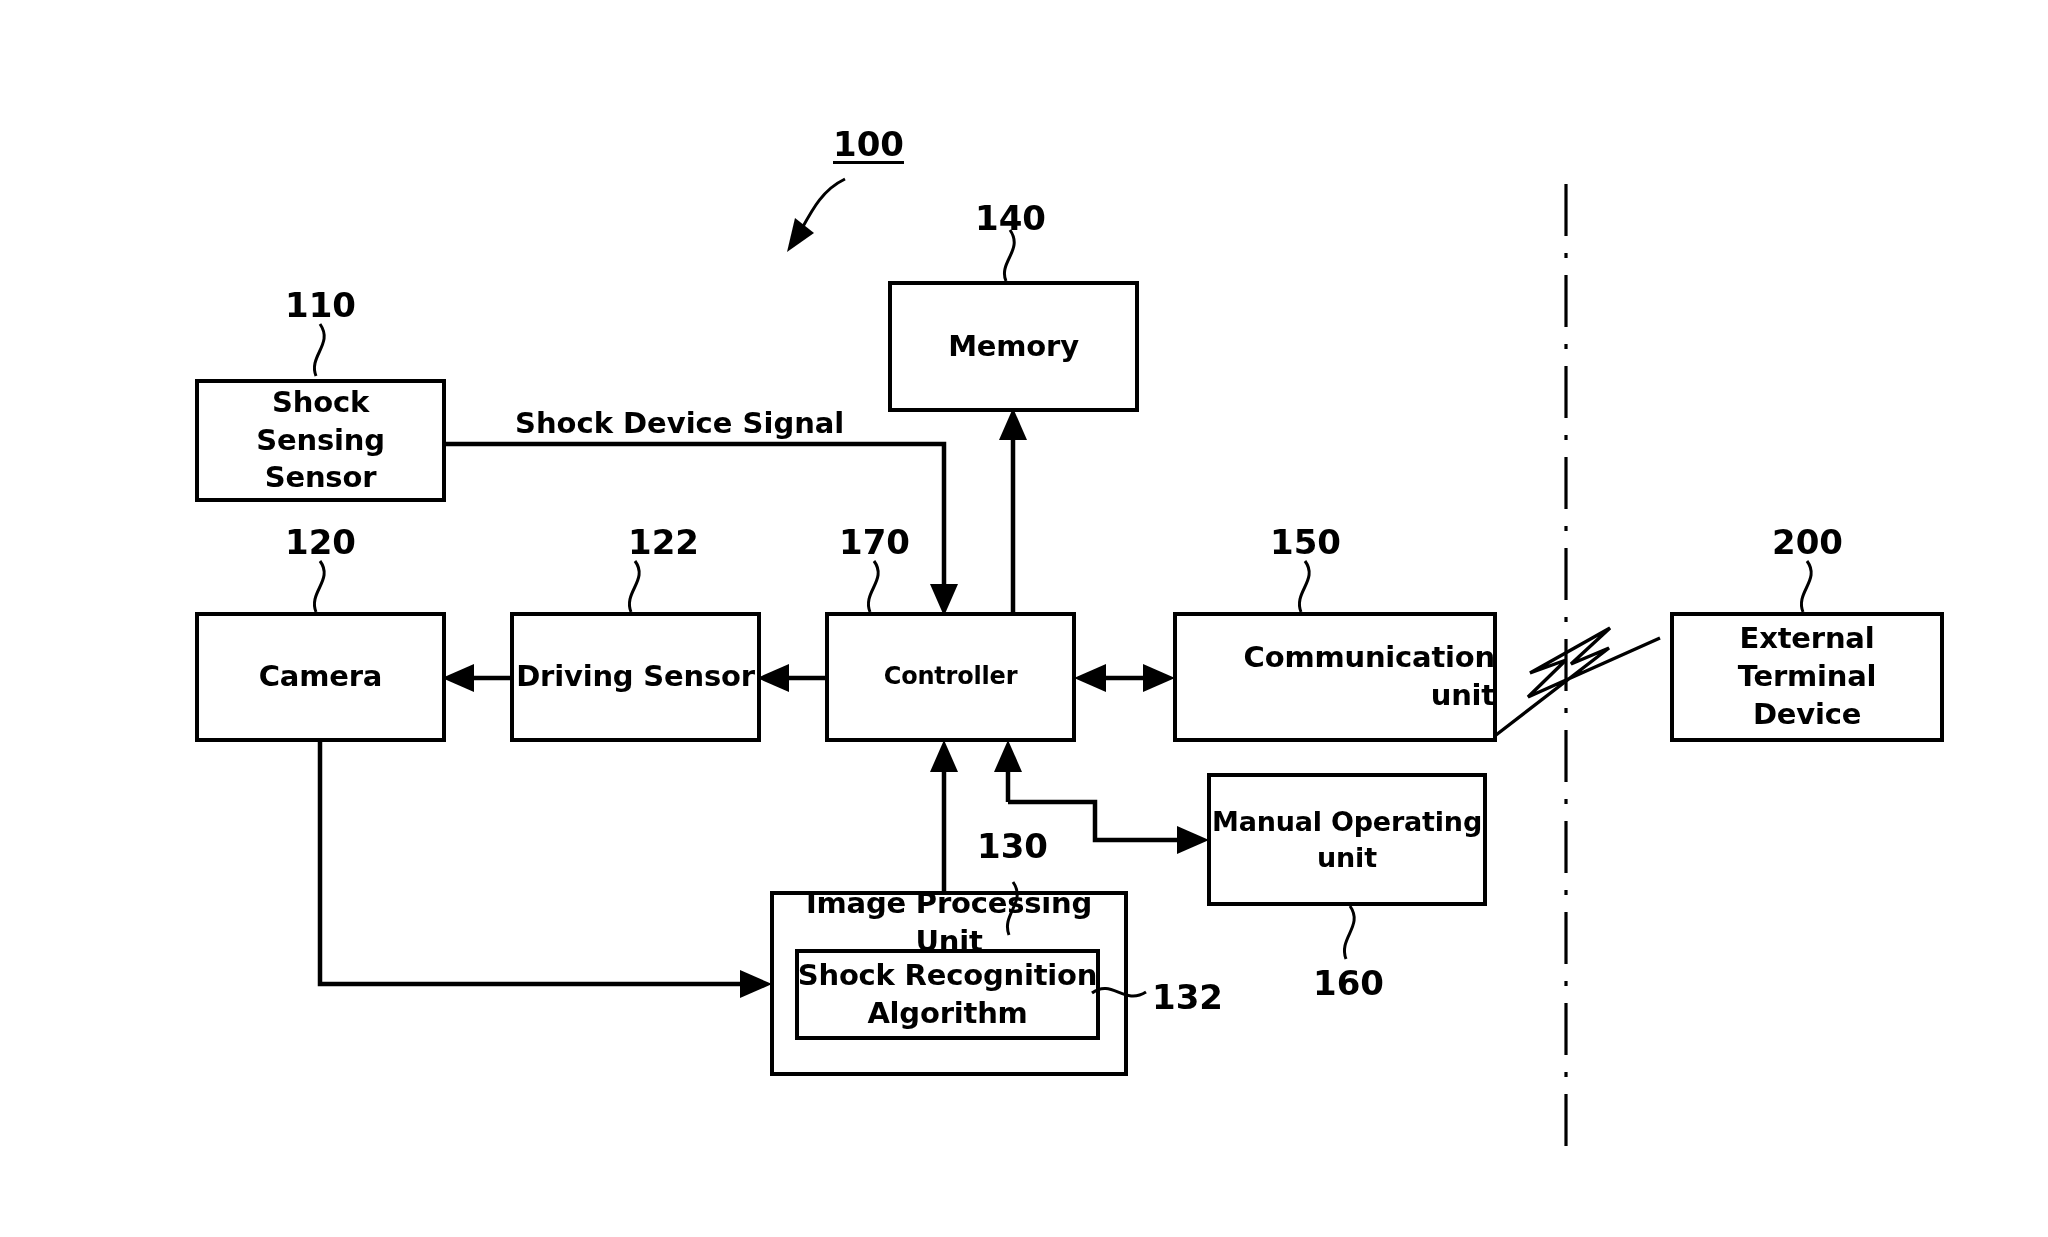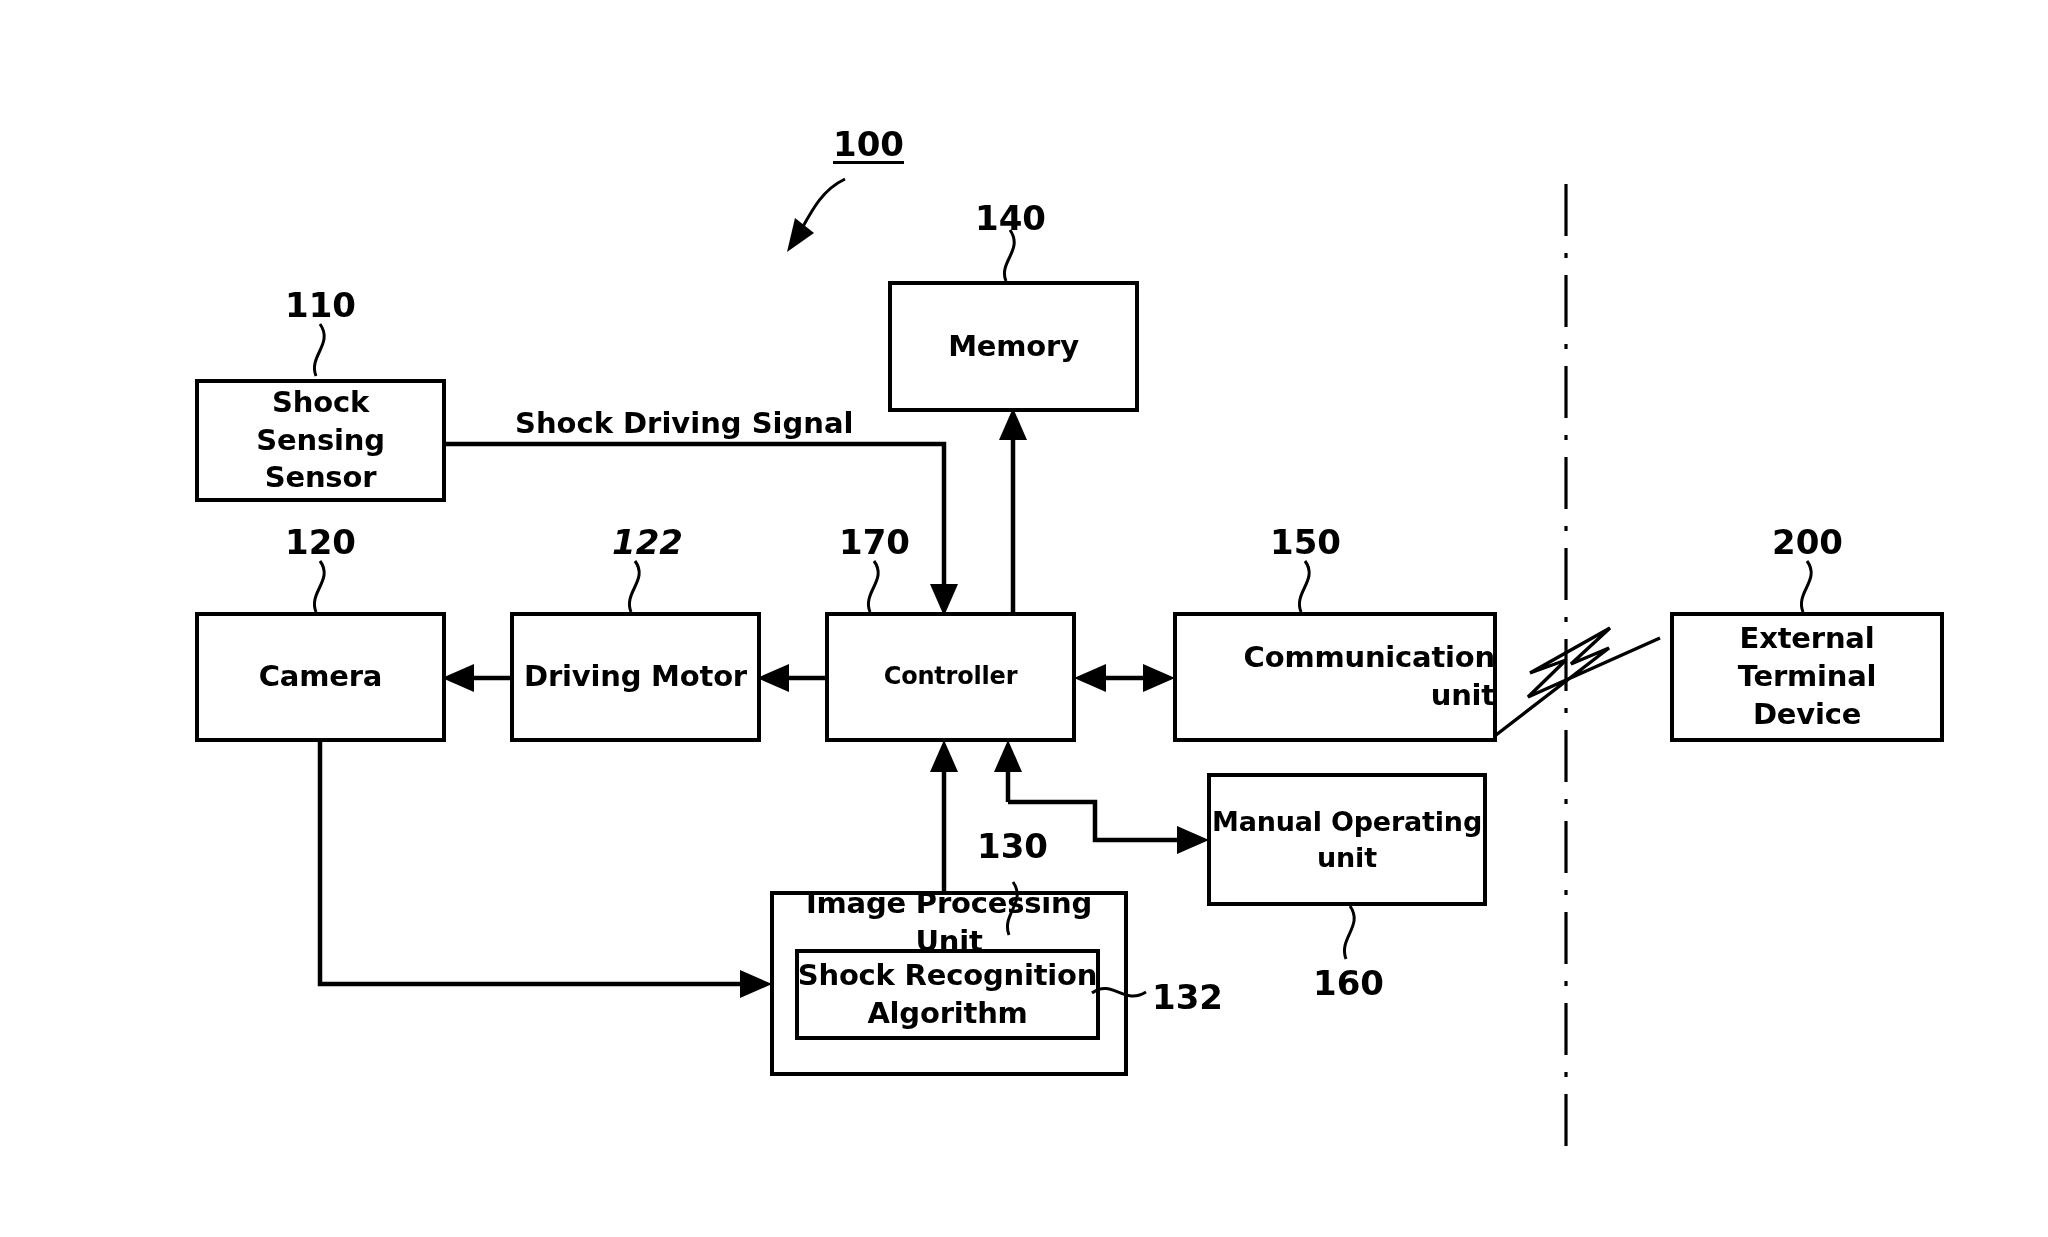--- a/index.html
+++ b/index.html
@@ -179,48 +179,48 @@
     <path class="leader" d="M 845 179 C 822 190, 812 210, 800 232"></path>
     <polygon class="arrowhead" points="787,252 795,218 814,233"></polygon>
 
   </svg>
 
   <div class="box-label" style="left:197px; top:381px; width:247px; height:119px; font-size:29px; white-space:pre-line;">Shock
 Sensing Sensor</div>
 
   <div class="box-label" style="left:197px; top:614px; width:247px; height:126px; font-size:29px; white-space:pre-line;">Camera</div>
 
-  <div class="box-label" style="left:512px; top:614px; width:247px; height:126px; font-size:29px; white-space:pre-line;">Driving Motor</div>
+  <div class="box-label" style="left:512px; top:614px; width:247px; height:126px; font-size:29px; white-space:pre-line;">Driving Sensor</div>
 
   <div class="box-label" style="left:827px; top:614px; width:247px; height:126px; font-size:24px; white-space:pre-line;">Controller</div>
 
   <div class="box-label" style="left:890px; top:283px; width:247px; height:127px; font-size:29px; white-space:pre-line;">Memory</div>
 
   <div class="box-label" style="left:1175px; top:614px; width:320px; height:126px; font-size:29px; white-space:pre-line;text-align:right;">Communication unit</div>
 
   <div class="box-label" style="left:1672px; top:614px; width:270px; height:126px; font-size:29px; white-space:pre-line;text-align:center;">External Terminal
 Device</div>
 
   <div class="box-label" style="left:1209px; top:775px; width:276px; height:129px; font-size:27px; white-space:pre-line;">Manual Operating
 unit</div>
 
   <div class="box-label" style="left:797px; top:951px; width:301px; height:87px; font-size:29px; white-space:pre-line;">Shock Recognition
 Algorithm</div>
 
   <div class="box-label" style="left:772px; top:898px; width:354px; height:50px; font-size:29px; white-space:pre-line;">Image Processing Unit</div>
 
-  <div class="sig-label" style="left:515px; top:406px;">Shock Driving Signal</div>
+  <div class="sig-label" style="left:515px; top:406px;">Shock Device Signal</div>
 
   <div class="ref-num underlined" style="left:833px; top:124px;">100</div>
 
   <div class="ref-num" style="left:285px; top:285px;">110</div>
 
   <div class="ref-num" style="left:285px; top:522px;">120</div>
 
-  <div class="ref-num" style="left:612px; top:522px;font-style:italic;">122</div>
+  <div class="ref-num" style="left:628px; top:522px;">122</div>
 
   <div class="ref-num" style="left:839px; top:522px;">170</div>
 
   <div class="ref-num" style="left:975px; top:198px;">140</div>
 
   <div class="ref-num" style="left:1270px; top:522px;">150</div>
 
   <div class="ref-num" style="left:1772px; top:522px;">200</div>
 
   <div class="ref-num" style="left:1313px; top:963px;">160</div>

